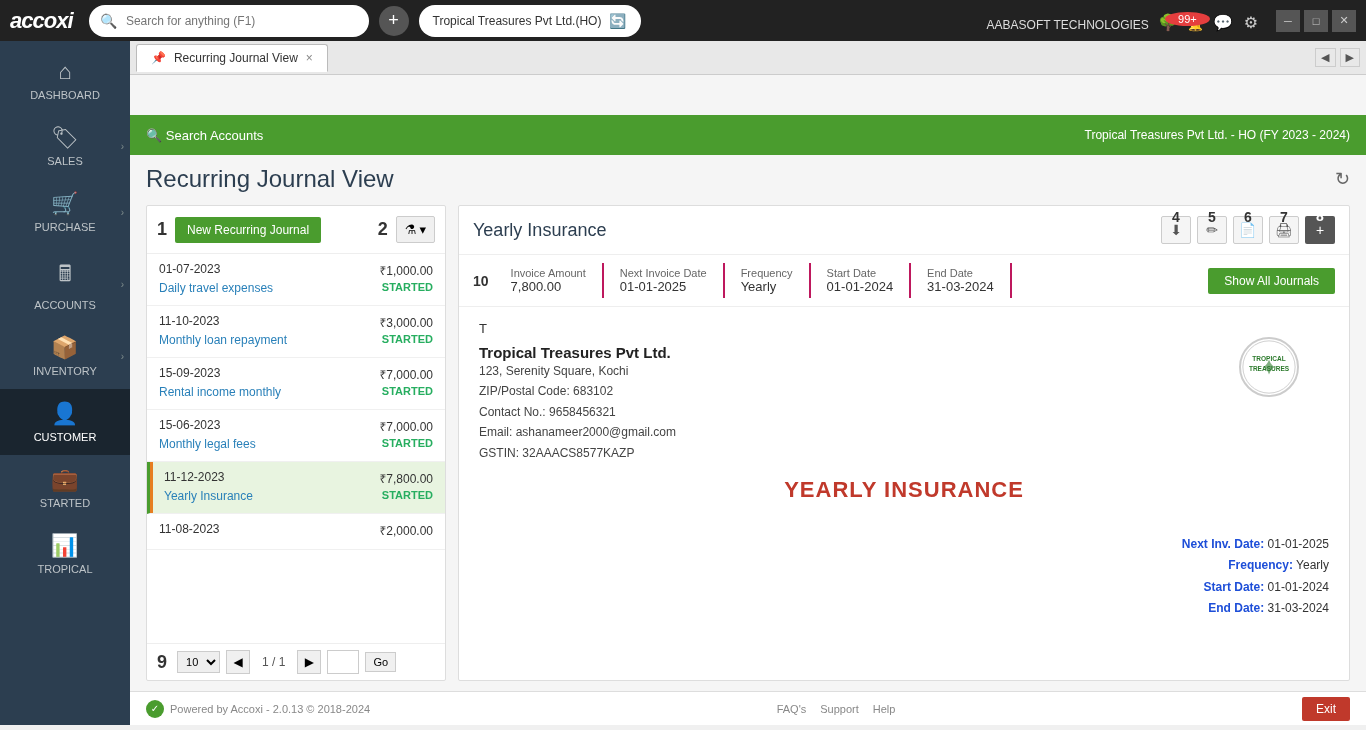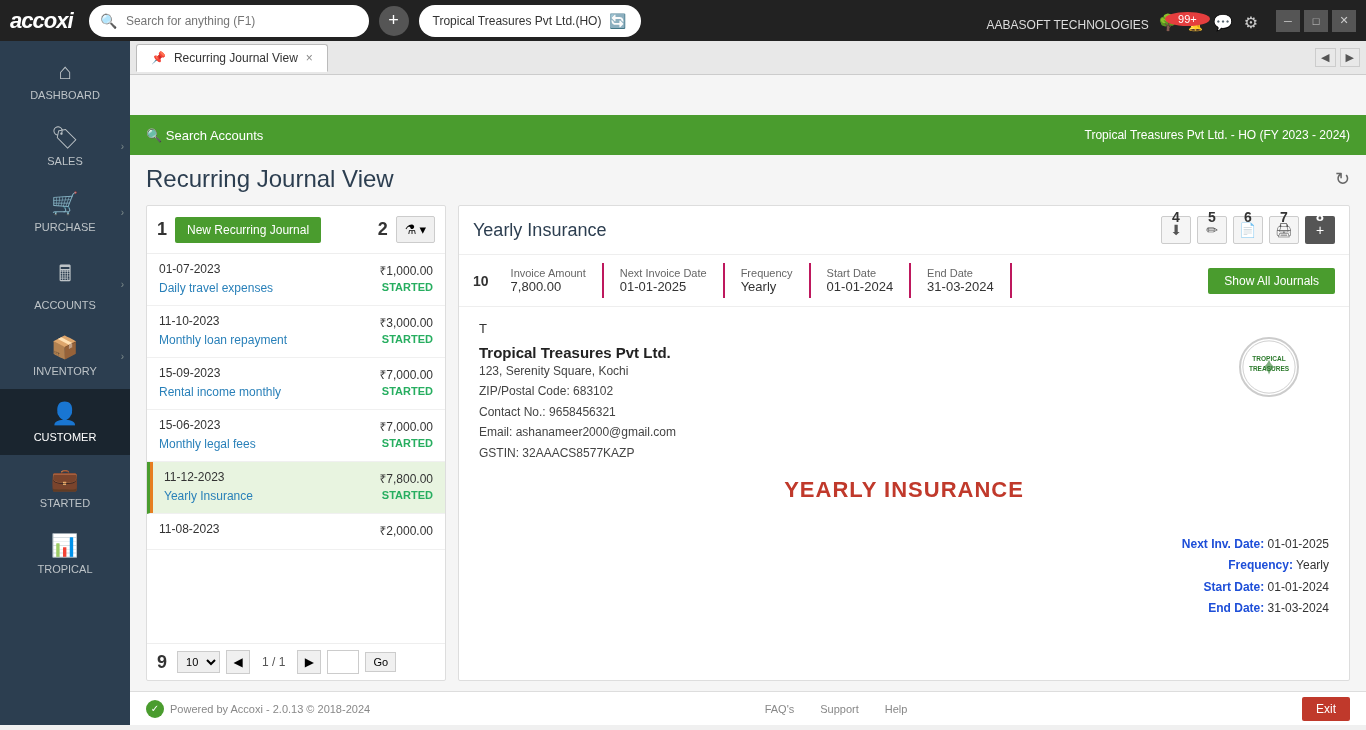--- a/index.html
+++ b/index.html
@@ -521,21 +521,21 @@
       background: #fff;
       border-top: 1px solid #ddd;
       height: 34px;
       display: flex;
       align-items: center;
       padding: 0 16px;
       justify-content: space-between;
     }
     .powered-by { font-size: 11px; color: #888; display: flex; align-items: center; gap: 6px; }
     .powered-icon { background: #4a9c2e; color: #fff; border-radius: 50%; width: 18px; height: 18px; font-size: 10px; display: flex; align-items: center; justify-content: center; }
-    .footer-links { font-size: 11px; color: #888; display: flex; gap: 26px; }
+    .footer-links { font-size: 11px; color: #888; display: flex; gap: 14px; }
     .footer-links a { color: #888; text-decoration: none; cursor: pointer; }
     .exit-btn {
       background: #c0392b;
       color: #fff;
       border: none;
       padding: 5px 14px;
       font-size: 12px;
       cursor: pointer;
       border-radius: 2px;
     }

